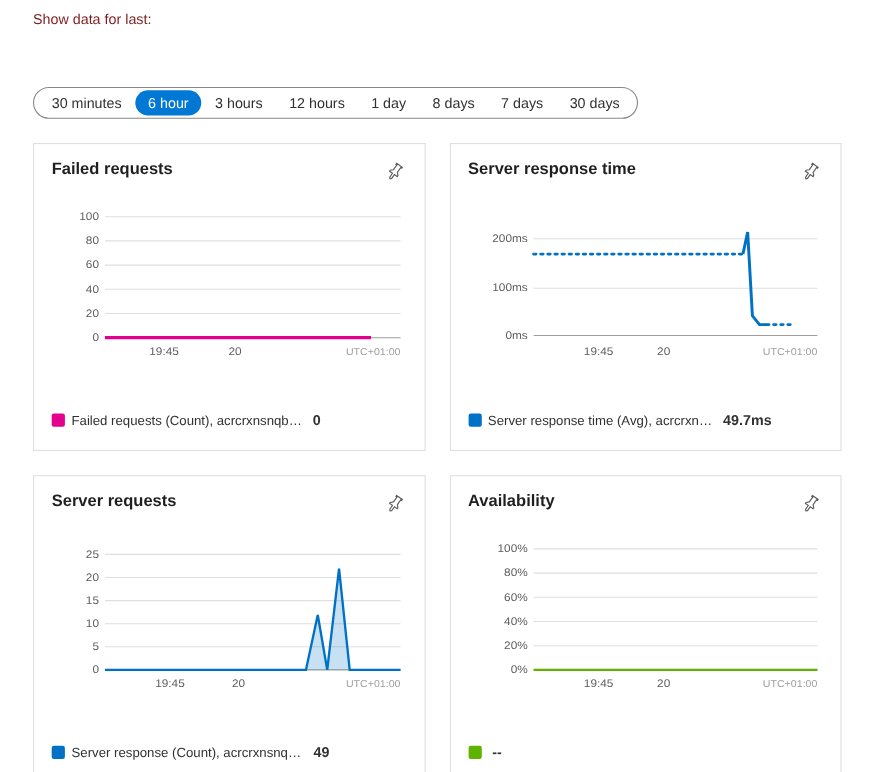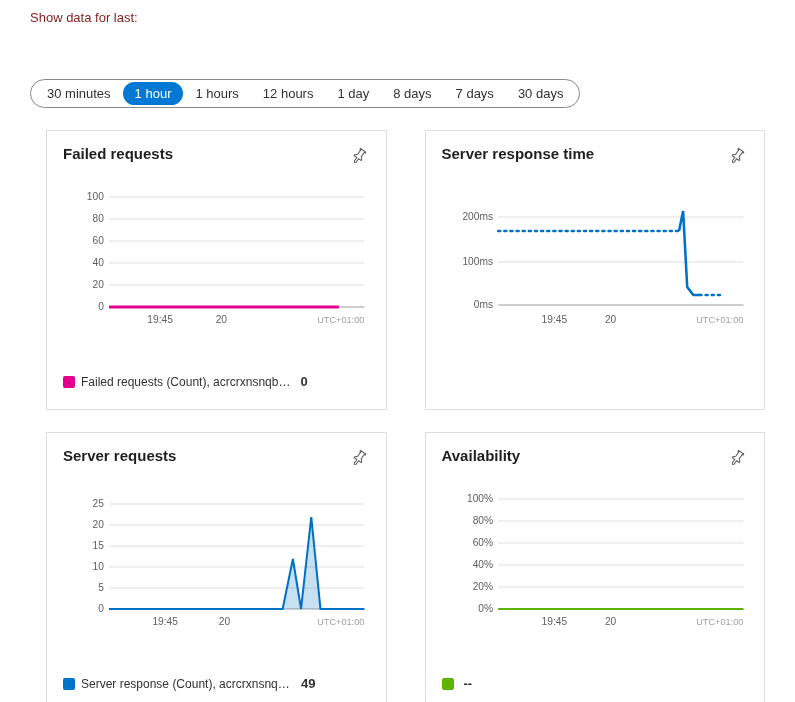--- a/index.html
+++ b/index.html
@@ -43,21 +43,20 @@
       gap: 22px;
       margin-top: 22px;
     }
     .card {
       border: 1px solid #e1dfdd;
       padding: 14px 16px 20px 16px;
       position: relative;
       min-height: 280px;
       display: flex;
       flex-direction: column;
-      margin-left: 16px;
     }
     .card-header {
       display: flex;
       justify-content: space-between;
       align-items: flex-start;
       margin-bottom: 18px;
     }
     .card-title {
       font-size: 15px;
       font-weight: 600;
@@ -121,22 +120,22 @@
     }
   </style>
 </head>
 <body>
 
 
 
 <div class="time-label">Show data for last:</div>
 <div class="time-pills">
   <span class="pill">30 minutes</span>
-  <span class="pill selected">1 hour</span>
-  <span class="pill">1 hours</span>
+  <span class="pill selected">6 hour</span>
+  <span class="pill">3 hours</span>
   <span class="pill">12 hours</span>
   <span class="pill">1 day</span>
   <span class="pill">8 days</span>
   <span class="pill">7 days</span>
   <span class="pill">30 days</span>
 </div>
 
 <div class="cards">
 
   <div class="card">
@@ -201,20 +200,25 @@
           <text class="y-tick-label" x="50" y="78">100ms</text>
           <text class="y-tick-label" x="50" y="121">0ms</text>
         </g>
         <line x1="55" y1="44" x2="232" y2="44" stroke="#0072c6" stroke-width="2.5" stroke-dasharray="2 4" stroke-linecap="round"></line>
         <path d="M232 44 L236 24 L240 100 L246 108 L252 108" fill="none" stroke="#0072c6" stroke-width="2.5"></path>
         <line x1="252" y1="108" x2="275" y2="108" stroke="#0072c6" stroke-width="2.5" stroke-dasharray="2 4" stroke-linecap="round"></line>
         <text class="x-tick-label" x="110" y="136">19:45</text>
         <text class="x-tick-label" x="165" y="136">20</text>
         <text class="tz-label" x="295" y="136">UTC+01:00</text>
       </svg>
+    </div>
+    <div class="legend">
+      <span class="legend-swatch" style="background:#0072c6"></span>
+      <span class="legend-label">Server response time (Avg), acrcrxn…</span>
+      <span class="legend-value">49.7ms</span>
     </div>
   </div>
 
   <div class="card">
     <div class="card-header">
       <div class="card-title">Server requests</div>
       <button class="pin-btn">
         <span>
           <svg viewBox="0 0 16 16" fill="none" stroke="currentColor" stroke-width="1">
               <path d="M5 2 L11 2 L11 3 L10 3 L10 8 L12 10 L12 11 L9 11 L9 15 L8 16 L7 15 L7 11 L4 11 L4 10 L6 8 L6 3 L5 3 Z" transform="rotate(35 8 8)"></path>

